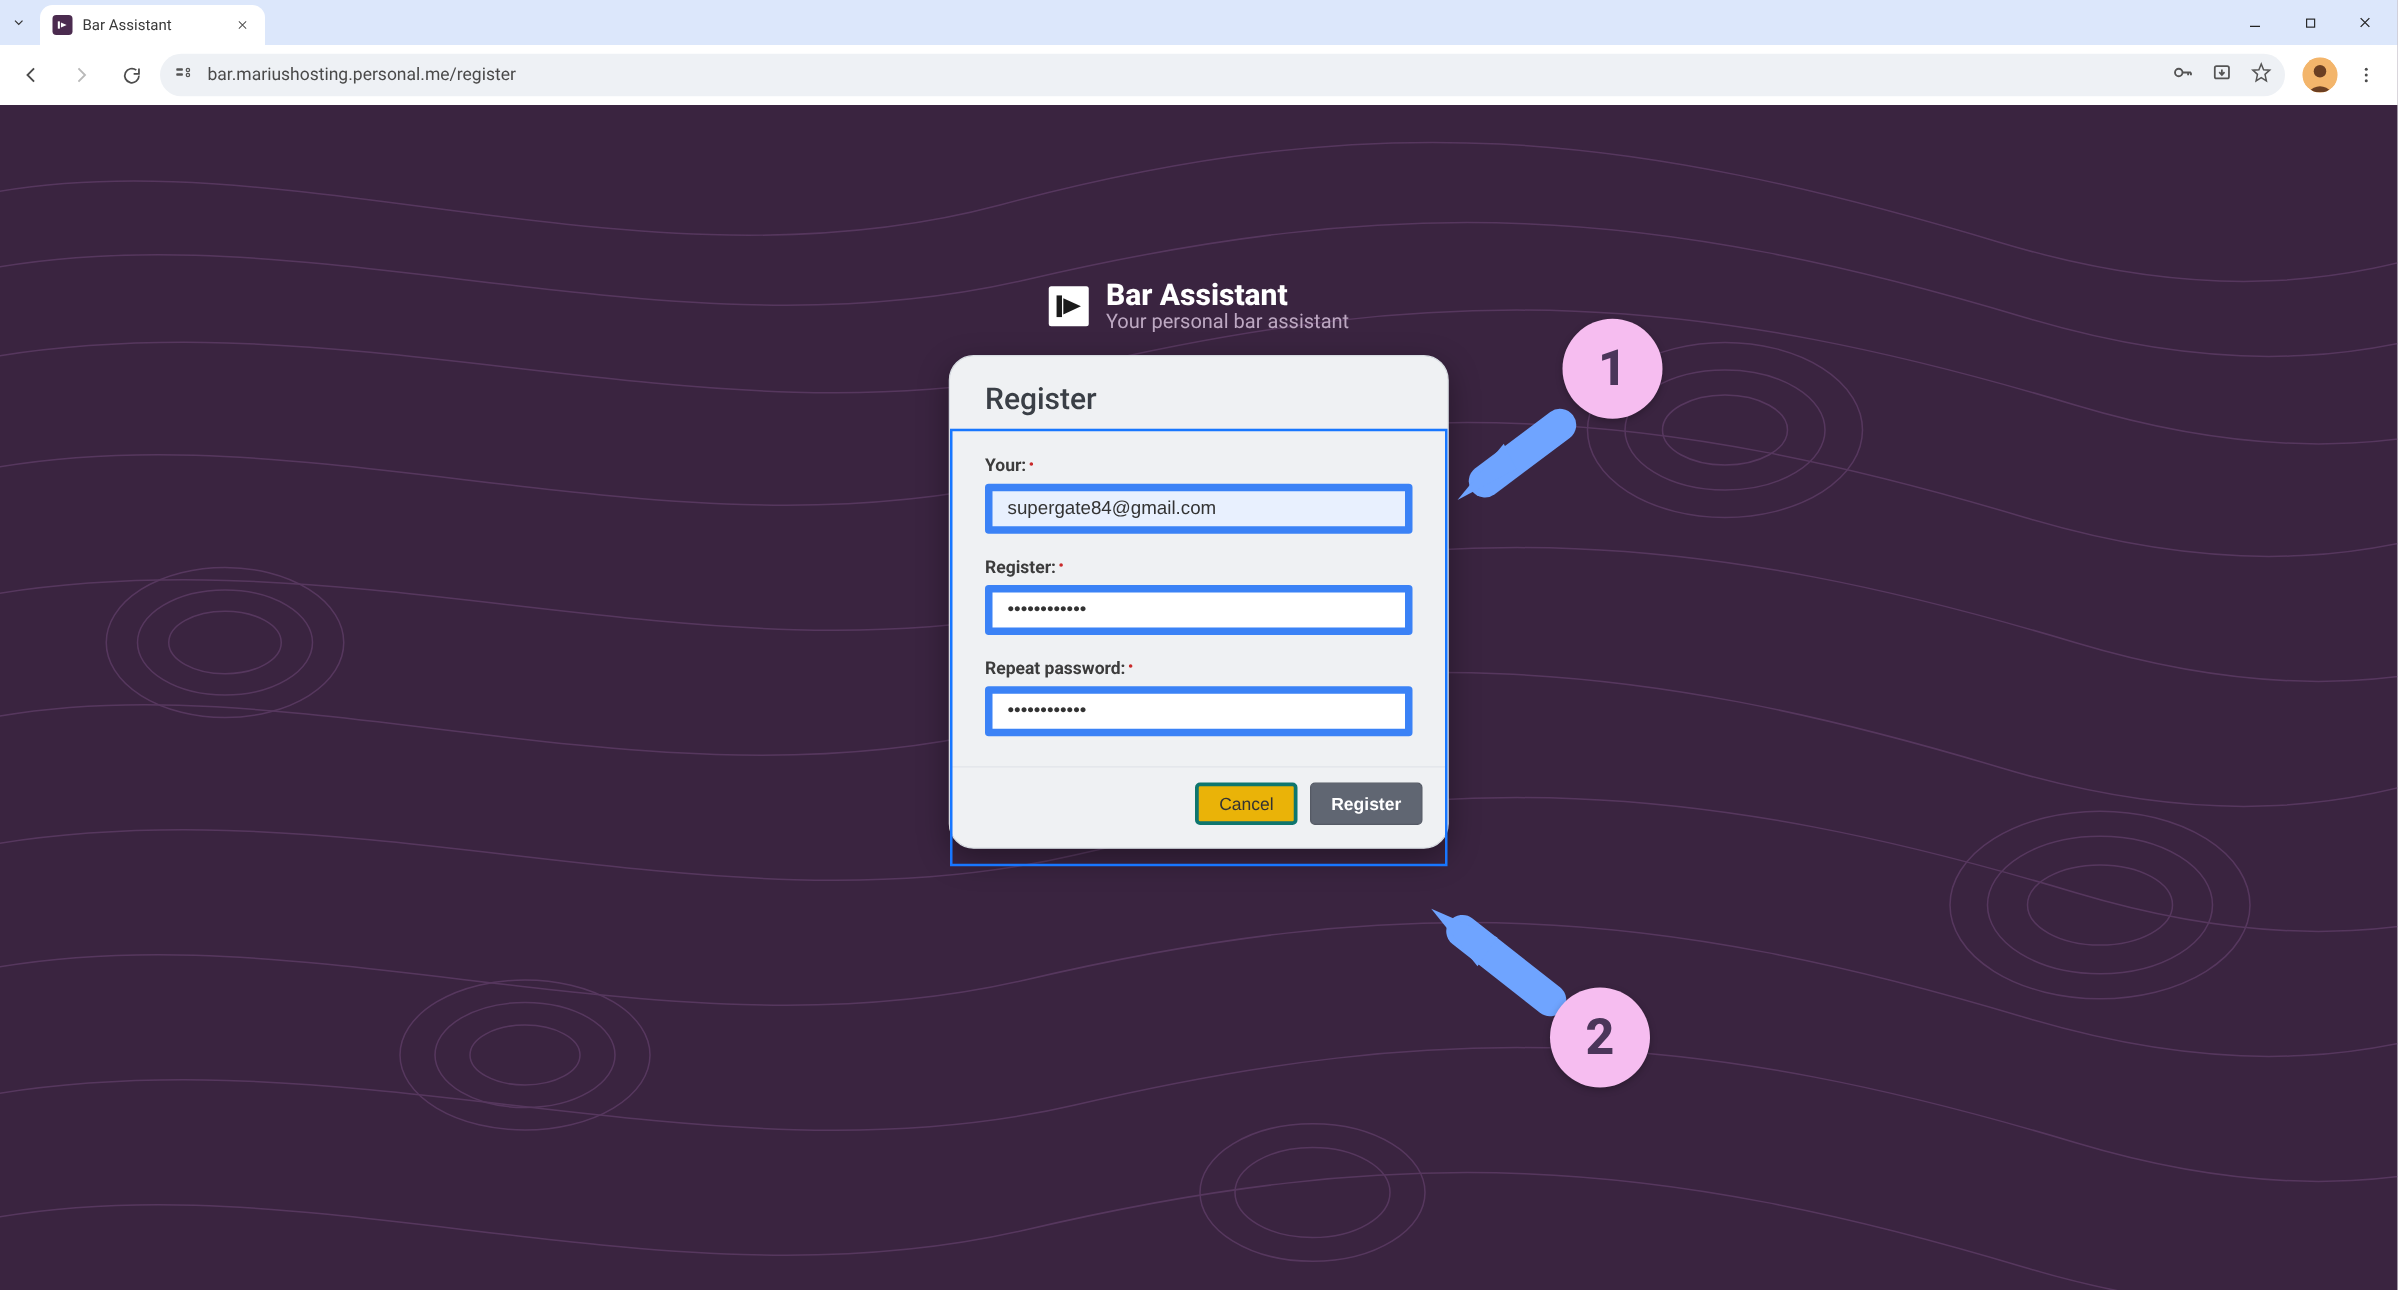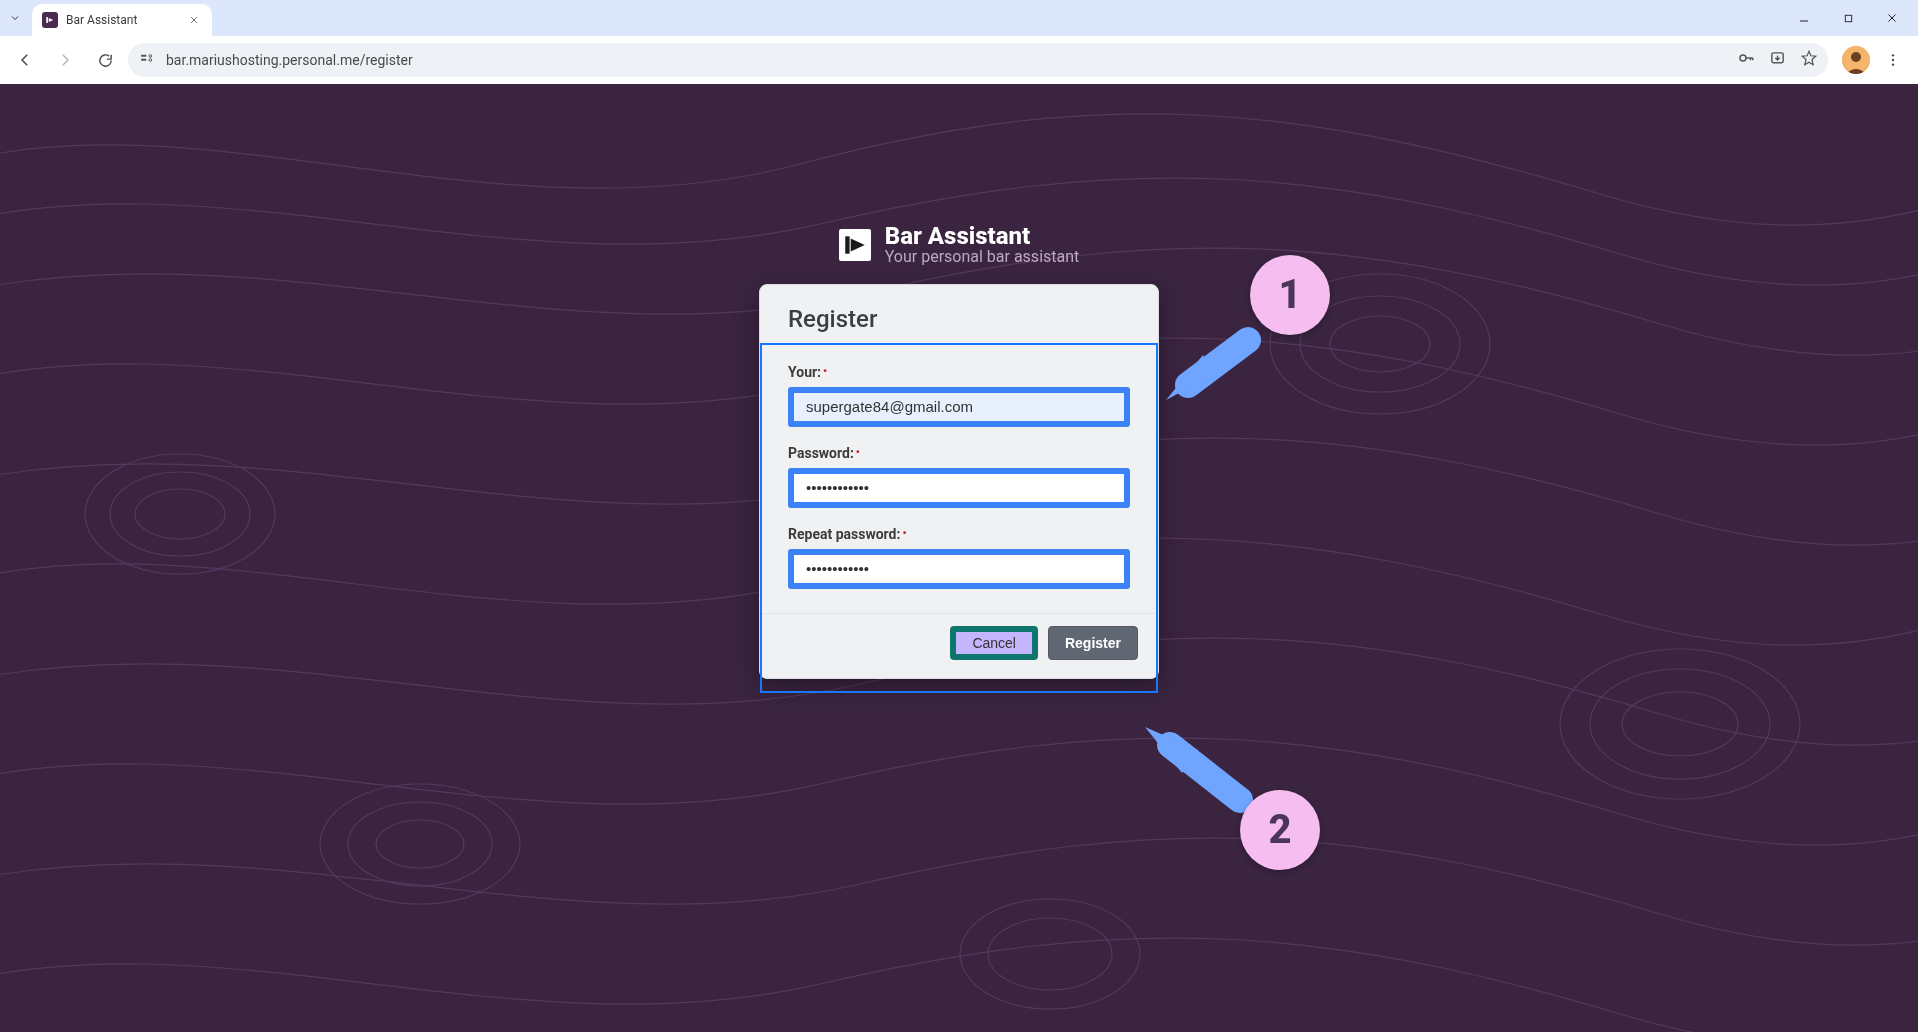--- a/index.html
+++ b/index.html
@@ -35,34 +35,34 @@
   .center-wrap { position:absolute; inset:0; display:flex; align-items:flex-start; justify-content:center; padding-top:140px; }
   .stack { display:flex; flex-direction:column; align-items:center; position:relative; }
 
   .brand { display:flex; align-items:center; gap:14px; margin-bottom:18px; }
   .brand .logo { width:32px; height:32px; background:#fff; border-radius:2px; display:flex; align-items:center; justify-content:center; }
   .brand .logo svg { display:block; }
   .brand .text { color:#fff; line-height:1.05; }
   .brand .text .title { font-size:24px; font-weight:800; }
   .brand .text .sub { font-size:16px; color:#bda8c2; }
 
-  .card { width:400px; background:#eff1f3; border:1px solid #d8dde2; border-radius:8px; box-shadow:0 8px 24px rgba(0,0,0,.35); overflow:visible; position:relative; }
+  .card { width:400px; background:#eff1f3; border:1px solid #d8dde2; border-radius:20px; box-shadow:0 8px 24px rgba(0,0,0,.35); overflow:visible; position:relative; }
   .card .header { padding:20px 28px 10px; }
   .card .header h2 { font-size:24px; font-weight:500; color:#3a3f46; }
   .card .hr { border:none; border-top:1px solid #dadfe5; }
   .card .body { padding:18px 28px 8px; position:relative; }
   .card .body .highlight-border { position:absolute; inset:-1px 0 0 0; height:350px; border:2px solid #1877ff; pointer-events:none; }
   .fg { margin-bottom:16px; }
   .fg label { font-size:14px; font-weight:700; color:#3c3c3c; }
   .fg label .req { color:#c92a2a; font-weight:900; margin-left:2px; font-size:11px; position:relative; top:-2px; }
   .fg input { margin-top:6px; width:100%; height:40px; border:6px solid #3b82f6; border-radius:3px; padding:0 12px; font-size:15px; color:#333; background:#fff; outline:none; }
   .fg input.autofill { background:#e8f0fe; }
   .card .footer { padding:12px 20px 18px; display:flex; justify-content:flex-end; gap:10px; border-top:1px solid #e1e4e9; }
   .btn { height:34px; padding:0 16px; font-size:14px; border-radius:4px; cursor:pointer; }
-  .btn.secondary { background:#c4b5fd; color:#333; border:6px solid #0f766e; }
+  .btn.secondary { background:#eab308; color:#333; border:3px solid #0f766e; }
   .btn.primary { background:#606672; color:#fff; border:1px solid #555a65; font-weight:600; }
 
   
   .ann { position:absolute; pointer-events:none; }
   .badge { width:80px; height:80px; border-radius:50%; background:#f6bdf0; display:flex; align-items:center; justify-content:center; font-size:40px; font-weight:800; color:#4b365a; box-shadow:0 2px 6px rgba(0,0,0,.25); }
 </style>
 </head>
 <body>
 
 <div class="browser">
@@ -217,21 +217,21 @@
           </div>
           <hr class="hr">
           <div class="body">
             <div class="highlight-border"></div>
 
             <div class="fg">
               <label><span>Your:</span><span class="req">•</span></label>
               <input class="autofill" type="text" value="supergate84@gmail.com" style="">
             </div>
             <div class="fg">
-              <label><span>Password:</span><span class="req">•</span></label>
+              <label><span>Register:</span><span class="req">•</span></label>
               <input type="password" value="••••••••••••" style="">
             </div>
             <div class="fg">
               <label><span>Repeat password:</span><span class="req">•</span></label>
               <input type="password" value="••••••••••••" style="">
             </div>
           </div>
           <div class="footer">
             <button class="btn secondary">Cancel</button>
             <button class="btn primary">Register</button>

